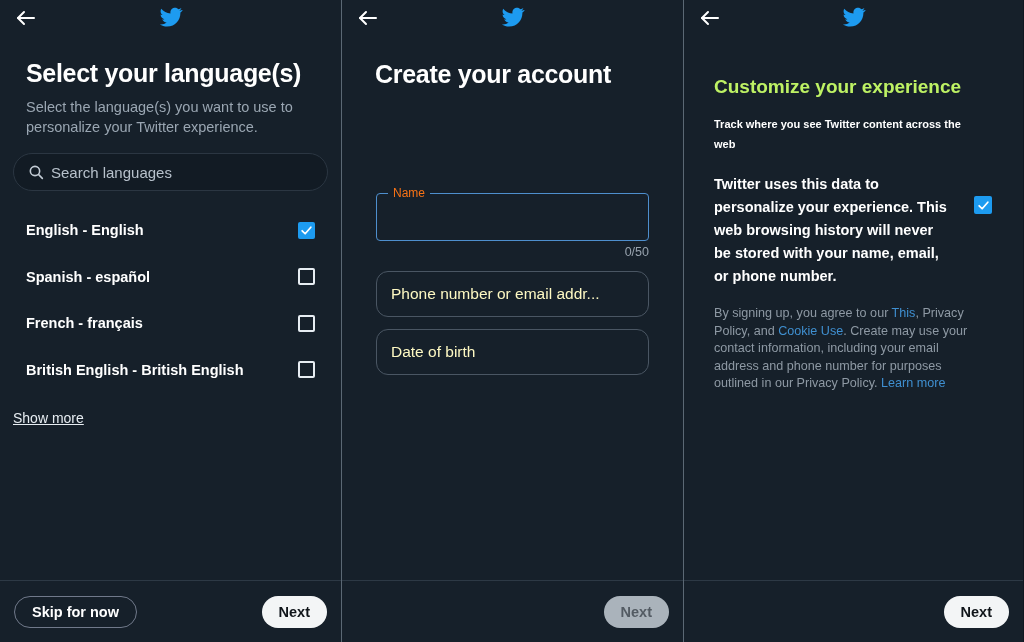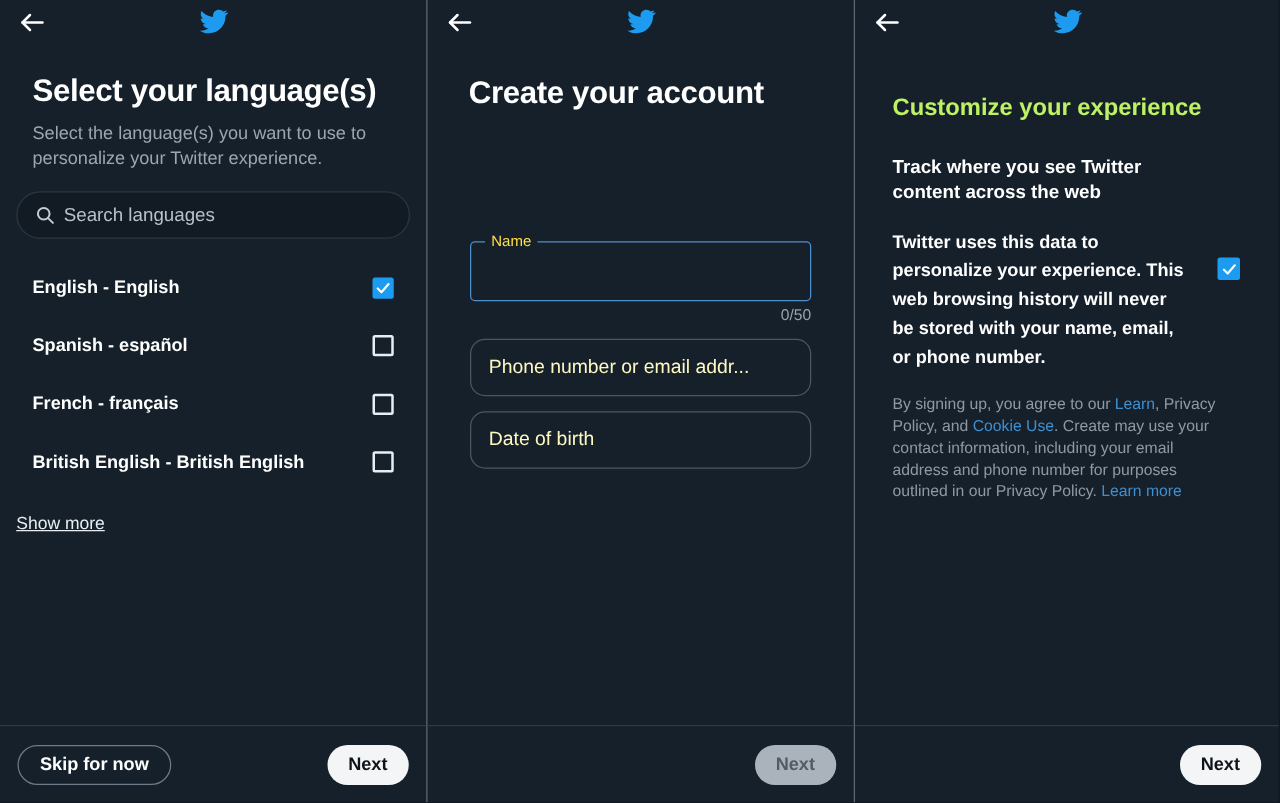--- a/index.html
+++ b/index.html
@@ -140,21 +140,21 @@
     position: relative;
     height: 48px;
     border: 1px solid #4e8fce;
     border-radius: 4px;
   }
   .notch {
     position: absolute;
     top: -8px; left: 11px;
     background: #16202a;
     padding: 0 5px;
-    color: #fde047;
+    color: #f97316;
     font-size: 12px;
   }
   .counter {
     text-align: right;
     color: #97a2ad;
     font-size: 12.5px;
     margin-top: 4px;
   }
   .field-plain {
     height: 46px;
@@ -171,24 +171,24 @@
   
   .h3 {
     color: #bef264;
     font-size: 19px;
     font-weight: bold;
     margin: 42px 0 0 30px;
   }
   .p3body { padding: 0 30px; }
   .lead {
     color: #ffffff;
-    font-size: 15px;
+    font-size: 11px;
     font-weight: bold;
     line-height: 20px;
-    margin-top: 26px;
+    margin-top: 16px;
     width: 256px;
   }
   .consent {
     margin-top: 19px;
     position: relative;
   }
   .consent-text {
     color: #ffffff;
     font-size: 14.5px;
     font-weight: bold;
@@ -337,21 +337,21 @@
         <div class="consent">
           <div class="consent-text">Twitter uses this data to personalize your experience. This web browsing history will never be stored with your name, email, or phone number.</div>
           <span class="cb on">
             <svg viewBox="0 0 24 24" fill="none" stroke="currentColor" stroke-width="3.2" stroke-linecap="round" stroke-linejoin="round">
                 <polyline points="4,12.5 9.5,18 20,6"></polyline>
               </svg>
           </span>
         </div>
 
         <div class="fine">
-          <span>By signing up, you agree to our </span><a>Learn</a><span>, Privacy Policy, and </span><a>Cookie Use</a><span>. Create may use your contact information, including your email address and phone number for purposes outlined in our Privacy Policy. </span><a>Learn more</a>
+          <span>By signing up, you agree to our </span><a>This</a><span>, Privacy Policy, and </span><a>Cookie Use</a><span>. Create may use your contact information, including your email address and phone number for purposes outlined in our Privacy Policy. </span><a>Learn more</a>
         </div>
       </div>
     </div>
 
     <div class="footer right">
       <button class="btn btn-white">Next</button>
     </div>
   </div>
 
 </div>

